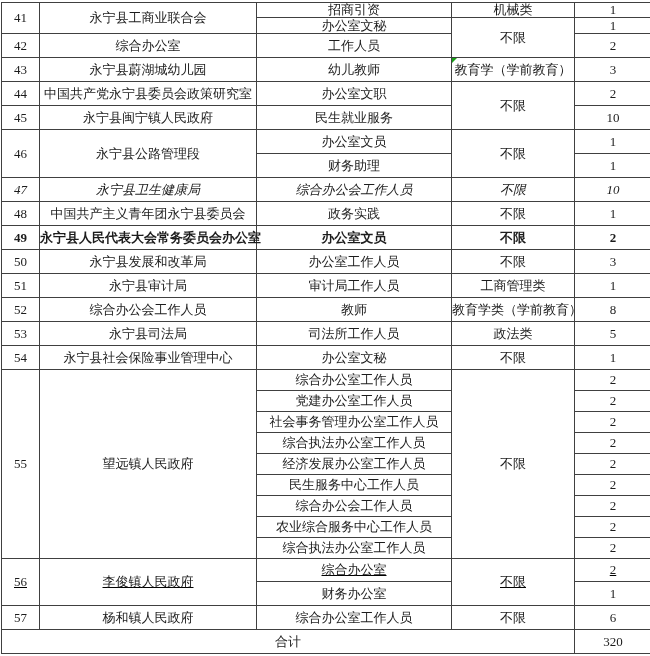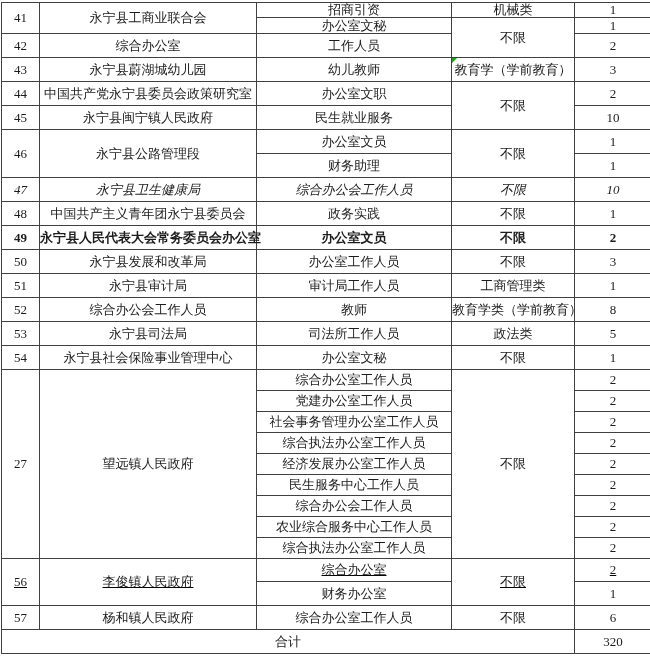--- a/index.html
+++ b/index.html
@@ -161,21 +161,21 @@
           <td>5</td>
         </tr>
         <tr style="height: 24px;">
           <td>54</td>
           <td>永宁县社会保险事业管理中心</td>
           <td>办公室文秘</td>
           <td>不限</td>
           <td>1</td>
         </tr>
         <tr style="height: 21px;">
-          <td rowspan="9">27</td>
+          <td rowspan="9">55</td>
           <td rowspan="9">望远镇人民政府</td>
           <td>综合办公室工作人员</td>
           <td rowspan="9">不限</td>
           <td>2</td>
         </tr>
         <tr style="height: 21px;">
           <td>党建办公室工作人员</td>
           <td>2</td>
         </tr>
         <tr style="height: 21px;">

